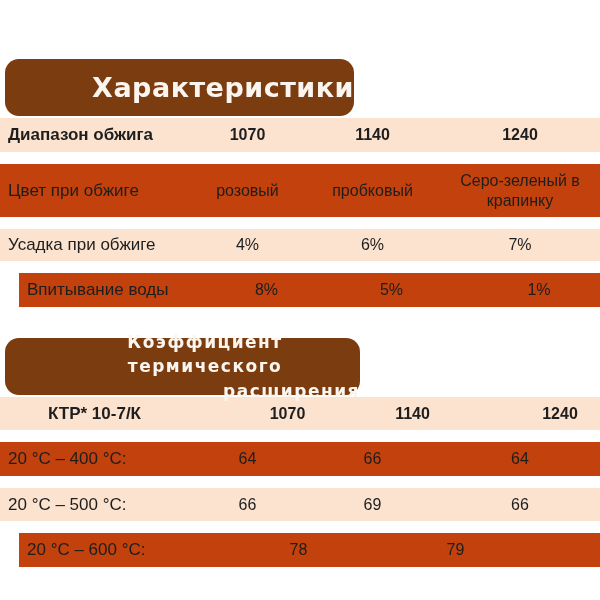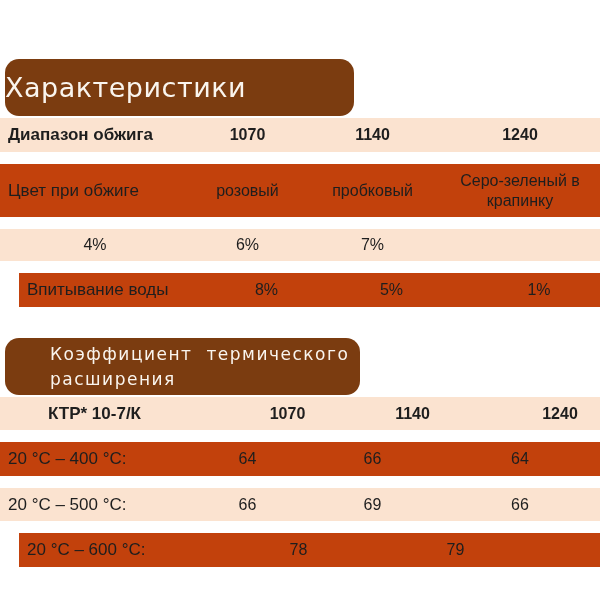--- a/index.html
+++ b/index.html
@@ -9,26 +9,26 @@
     height: 600px;
     background: #ffffff;
     overflow: hidden;
     font-family: "Liberation Sans", sans-serif;
     color: #1e1e1e;
   }
   .banner {
     background: #7b3c10;
     color: #faf5ee;
     font-family: "DejaVu Sans", sans-serif;
-    font-weight: normal;
+    font-weight: bold;
     border-radius: 14px;
     margin-left: 5px;
     display: flex;
     flex-direction: column;
-    align-items: flex-start;
+    align-items: flex-end;
     justify-content: center;
     text-align: center;
     box-sizing: border-box;
   }
   .banner1 {
     width: 349px;
     height: 57px;
     margin-top: 59px;
     margin-bottom: 2px;
     font-size: 27px;
@@ -89,20 +89,21 @@
       <div class="cell val">1140</div>
       <div class="cell val">1240</div>
     </div>
     <div class="row dark t1-r0">
       <div class="cell label">Цвет при обжиге</div>
       <div class="cell val">розовый</div>
       <div class="cell val">пробковый</div>
       <div class="cell val">Серо-зеленый в крапинку</div>
     </div>
     <div class="row light t1-r1">
+      <div class="cell label">Усадка при обжиге</div>
       <div class="cell val">4%</div>
       <div class="cell val">6%</div>
       <div class="cell val">7%</div>
     </div>
     <div class="row dark t1-r2">
       <div class="cell label">Впитывание воды</div>
       <div class="cell val">8%</div>
       <div class="cell val">5%</div>
       <div class="cell val">1%</div>
     </div>

